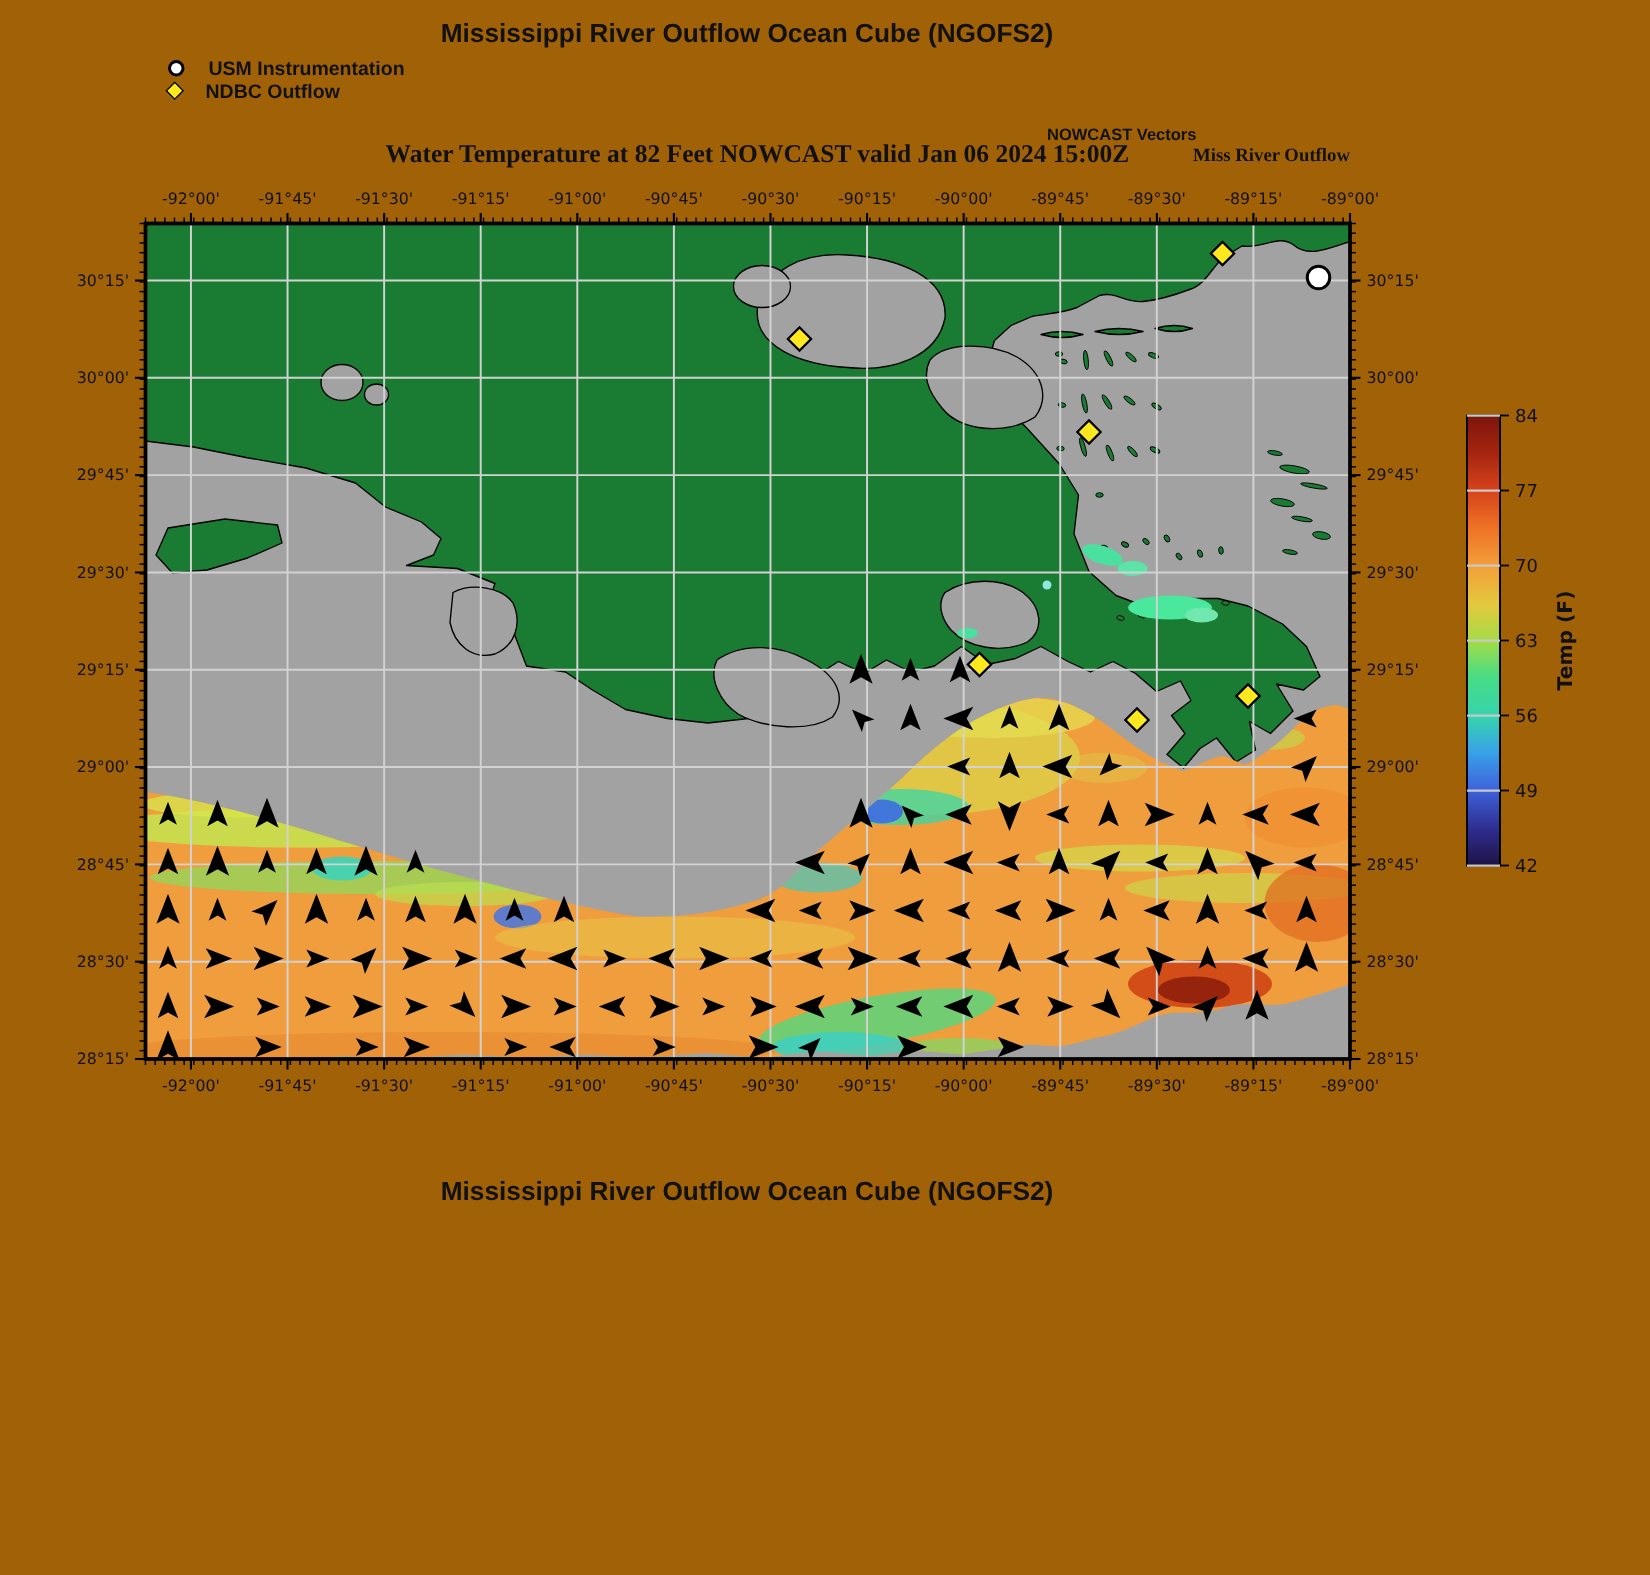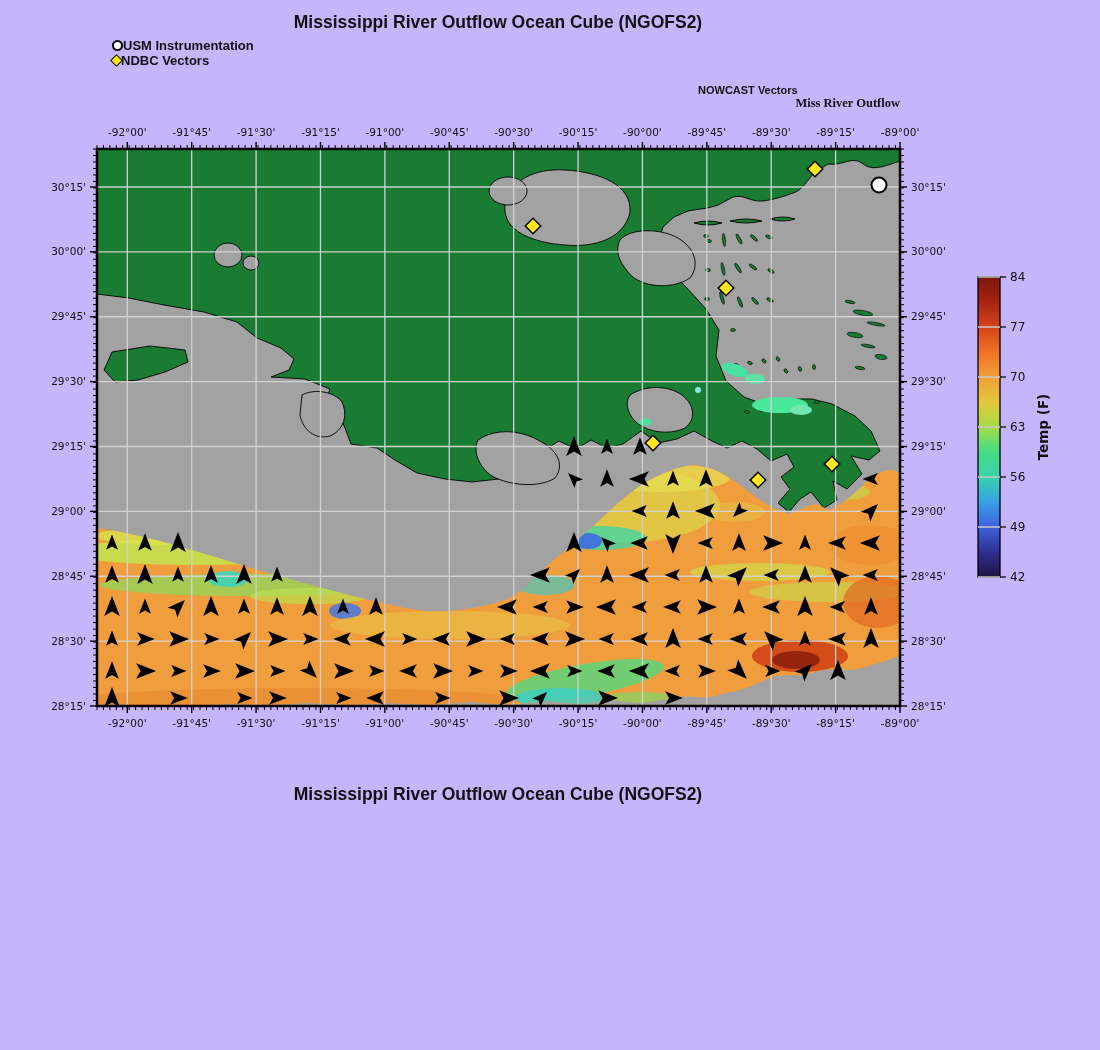--- a/index.html
+++ b/index.html
@@ -1,25 +1,25 @@
 <!DOCTYPE html>
 <html><head>
 <meta charset="utf-8">
 <style>
   html,body{margin:0;padding:0;background:#fff;}
-  #figure{position:relative;width:1100px;height:1050px;background:#c4b5fd;overflow:hidden;
+  #figure{position:relative;width:1100px;height:1050px;background:#a16207;overflow:hidden;
           font-family:"DejaVu Sans",sans-serif;}
   .abs{position:absolute;}
   #top-title{left:98px;top:12px;width:800px;text-align:center;
              font:bold 17.5px "Liberation Sans",sans-serif;color:#111;}
   #footer-title{left:98px;top:784px;width:800px;text-align:center;
              font:bold 17.5px "Liberation Sans",sans-serif;color:#111;}
   #legend{left:112px;top:38px;}
   .leg-row{display:flex;align-items:center;height:15px;}
-  .leg-label{font:bold 13px "Liberation Sans",sans-serif;color:#111;margin-left:0;}
+  .leg-label{font:bold 13px "Liberation Sans",sans-serif;color:#111;margin-left:16px;}
   .circle-marker{width:11px;height:11px;border:2px solid #000;border-radius:50%;background:#fff;box-sizing:border-box;}
   .diamond-marker{width:9px;height:9px;background:#ffe81e;border:1.5px solid #000;transform:rotate(45deg);box-sizing:border-box;}
   #vector-box{left:698px;top:40px;width:197px;height:40px;border:2.5px solid #000;background:#fff;box-sizing:content-box;}
   #vector-caption{left:698px;top:84px;font:bold 11px "Liberation Sans",sans-serif;color:#111;}
   #subtitle{left:105px;top:93px;width:800px;text-align:center;
             font:bold 17px "Liberation Serif",serif;color:#111;}
   #annotation{left:785px;top:96px;width:115px;text-align:right;
             font:bold 12.5px "Liberation Serif",serif;color:#111;}
   svg text{font-family:"DejaVu Sans",sans-serif;}
 </style>
@@ -30,26 +30,27 @@
 
   <div class="abs" id="top-title">Mississippi River Outflow Ocean Cube (NGOFS2)</div>
 
   <div class="abs" id="legend">
     <div class="leg-row">
       <div class="circle-marker"></div>
       <div class="leg-label">USM Instrumentation</div>
     </div>
     <div class="leg-row">
       <div class="diamond-marker"></div>
-      <div class="leg-label">NDBC Vectors</div>
+      <div class="leg-label">NDBC Outflow</div>
     </div>
   </div>
 
   <div class="abs" id="vector-caption">NOWCAST Vectors</div>
 
+  <div class="abs" id="subtitle">Water Temperature at 82 Feet NOWCAST valid Jan 06 2024 15:00Z</div>
   <div class="abs" id="annotation">Miss River Outflow</div>
 
   <svg class="abs" id="mapsvg" width="1100" height="770" style="left:0;top:0;">
     <defs>
       <clipPath id="mapClip">
           <rect x="97" y="149" width="803" height="557"></rect>
         </clipPath>
       <clipPath id="fieldClip">
         <path id="fieldClipPath" d="M97,528 C120,531 150,538 185,548 C220,558 260,571 300,582 C340,593 390,606 425,611
           C455,612 480,608 505,600 C525,592 532,578 548,565 C565,550 580,538 600,520 C615,505 632,490 650,480

